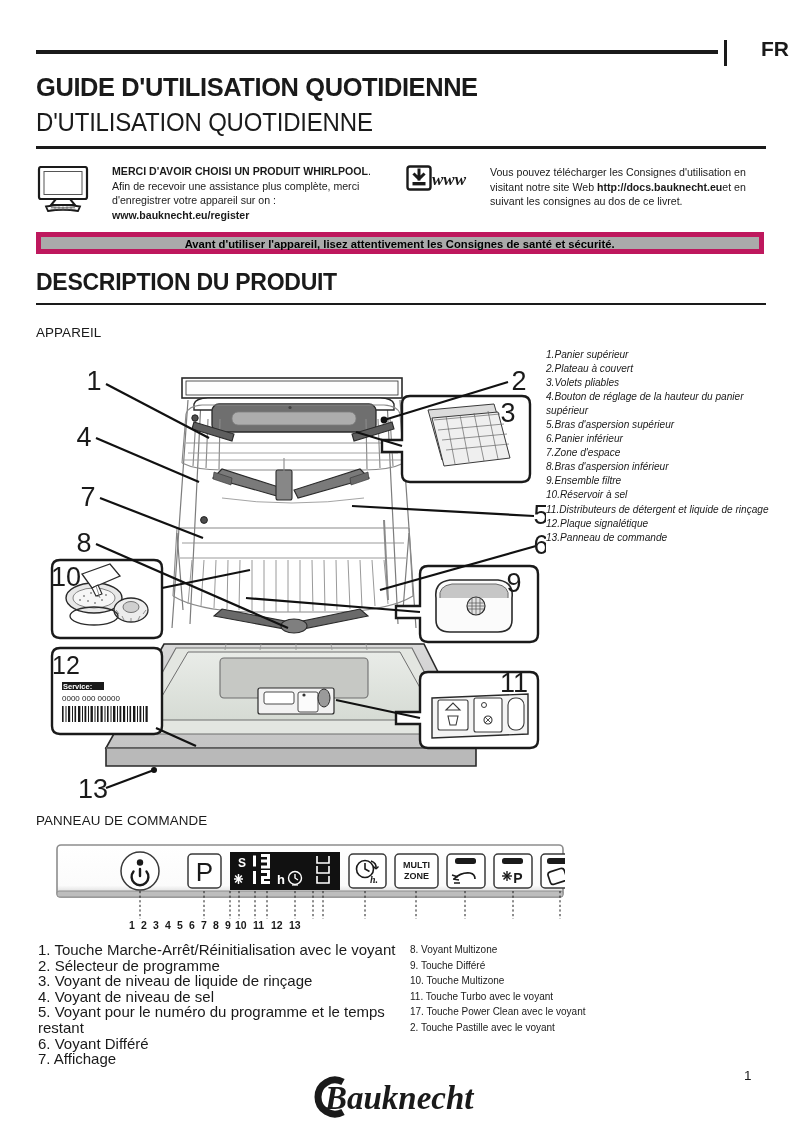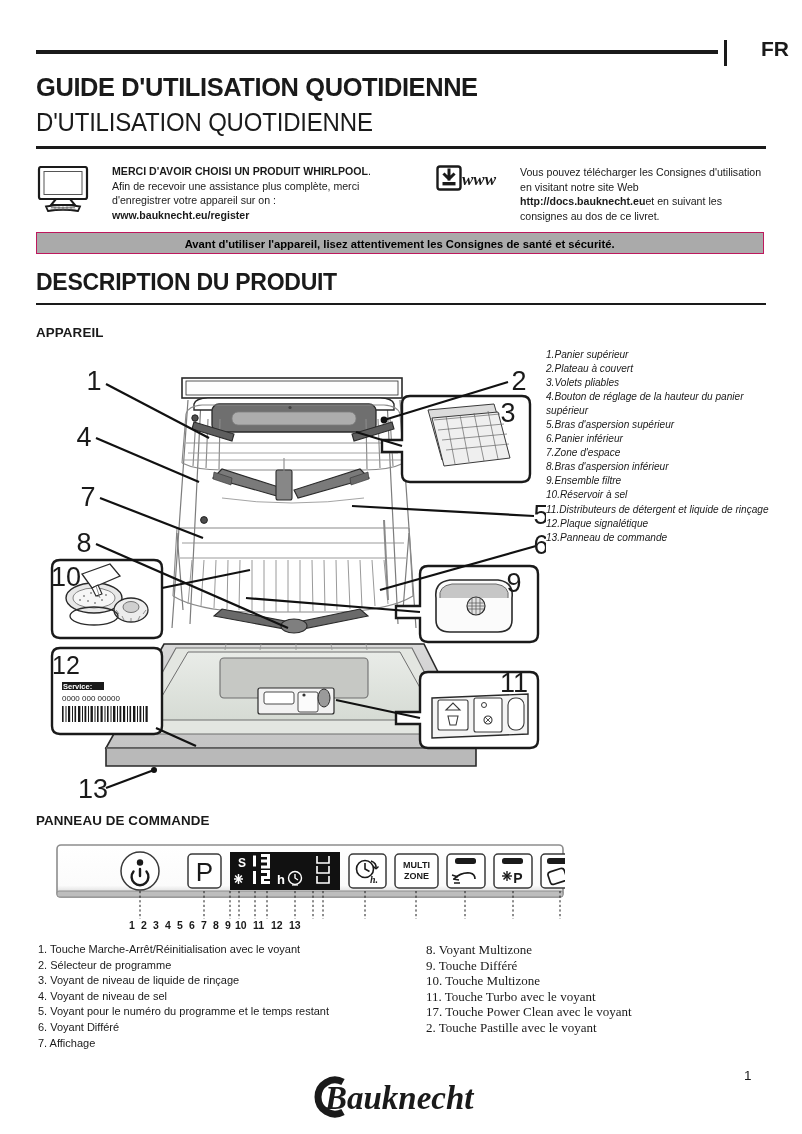--- a/index.html
+++ b/index.html
@@ -94,30 +94,30 @@
     gap: 22px;
   }
   .info-text {
     font-size: 10.6px;
     line-height: 14.6px;
   }
   .info-text .b { font-weight: bold; }
 
   
   .monitor-icon { width: 54px; flex: 0 0 54px; padding-top: 2px; }
-  .download-icon { width: 62px; flex: 0 0 62px; padding-top: 0px; margin-left: 30px; }
+  .download-icon { width: 62px; flex: 0 0 62px; padding-top: 0px; }
 
   
   .warn-band {
     position: absolute;
     left: 36px; top: 232px;
     width: 728px;
     height: 22px;
     background: #aaaaaa;
-    border: 1px solid #be185d;
+    border: 5px solid #be185d;
     box-sizing: border-box;
     display: flex;
     align-items: center;
     justify-content: center;
   }
   .warn-band span {
     font-size: 11.6px;
     font-weight: bold;
     color: #000;
     transform: scaleX(0.97);
@@ -137,21 +137,21 @@
   .section-rule {
     position: absolute;
     left: 36px;
     width: 730px; height: 2px;
     background: #1a1a1a;
   }
   .section-h2 {
     position: absolute;
     left: 36px;
     font-size: 13.4px;
-    font-weight: bold;
+    font-weight: normal;
     letter-spacing: 0.1px;
     white-space: nowrap;
   }
 
   
   .parts-list {
     position: absolute;
     left: 546px; top: 348px;
     width: 228px;
     font-size: 10.1px;
@@ -175,30 +175,29 @@
     left: 55px; top: 843px;
     width: 510px;
     height: 95px;
   }
 
   
   .legend-left {
     position: absolute;
     left: 38px; top: 942px;
     width: 360px;
-    font-size: 11px;
+    font-size: 15px;
     line-height: 15.6px;
   }
   .legend-right {
     position: absolute;
-    left: 426px; top: 942px;
+    left: 410px; top: 942px;
     width: 360px;
-    font-size: 13px;
+    font-size: 10px;
     line-height: 15.6px;
-    font-family: Liberation Serif, serif;
   }
 
   
   .footer-logo {
     position: absolute;
     left: 297px; top: 1074px;
     width: 210px; height: 46px;
   }
   .page-num {
     position: absolute;

